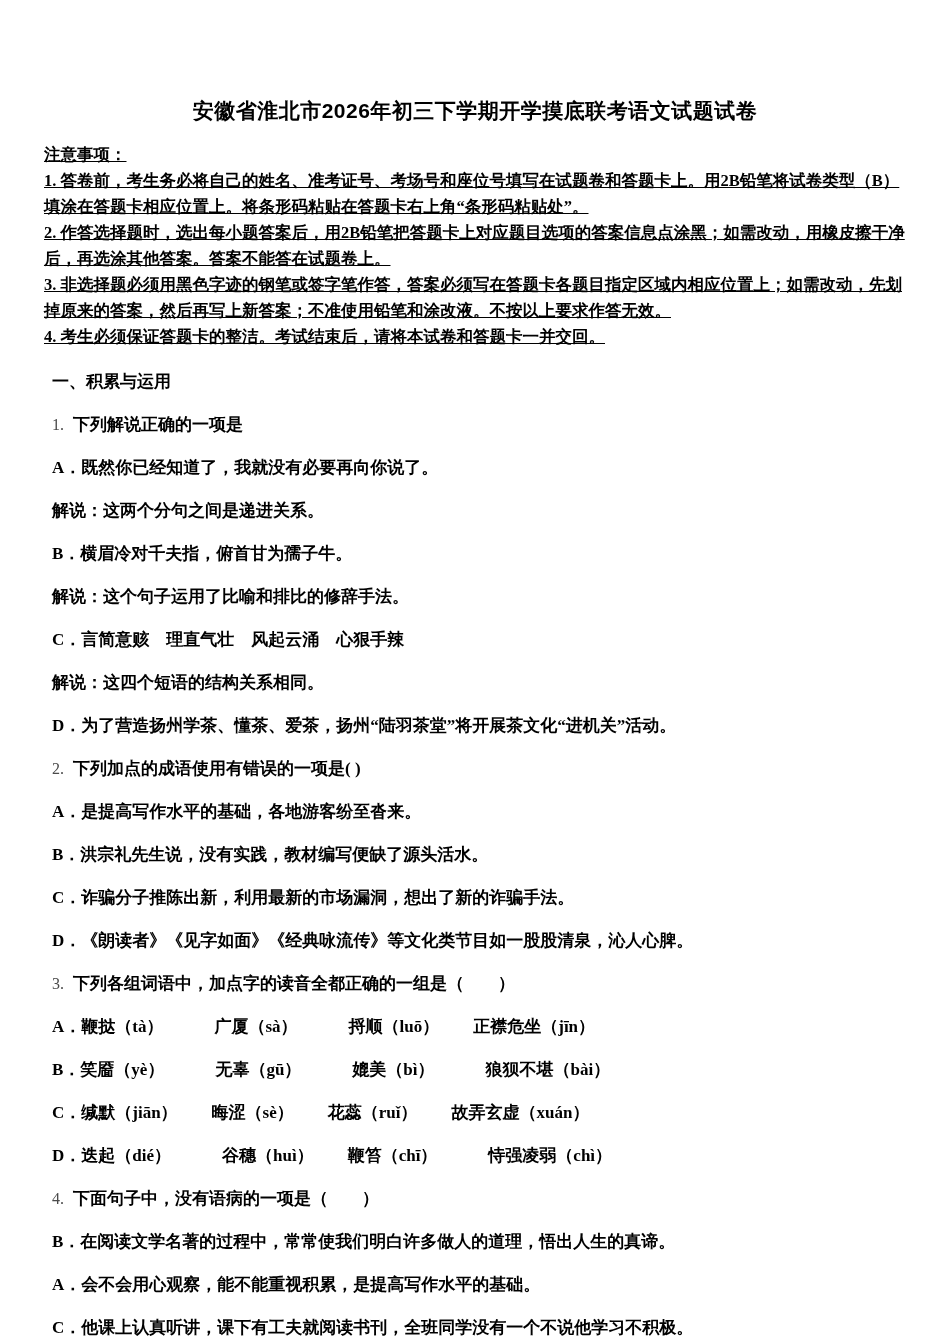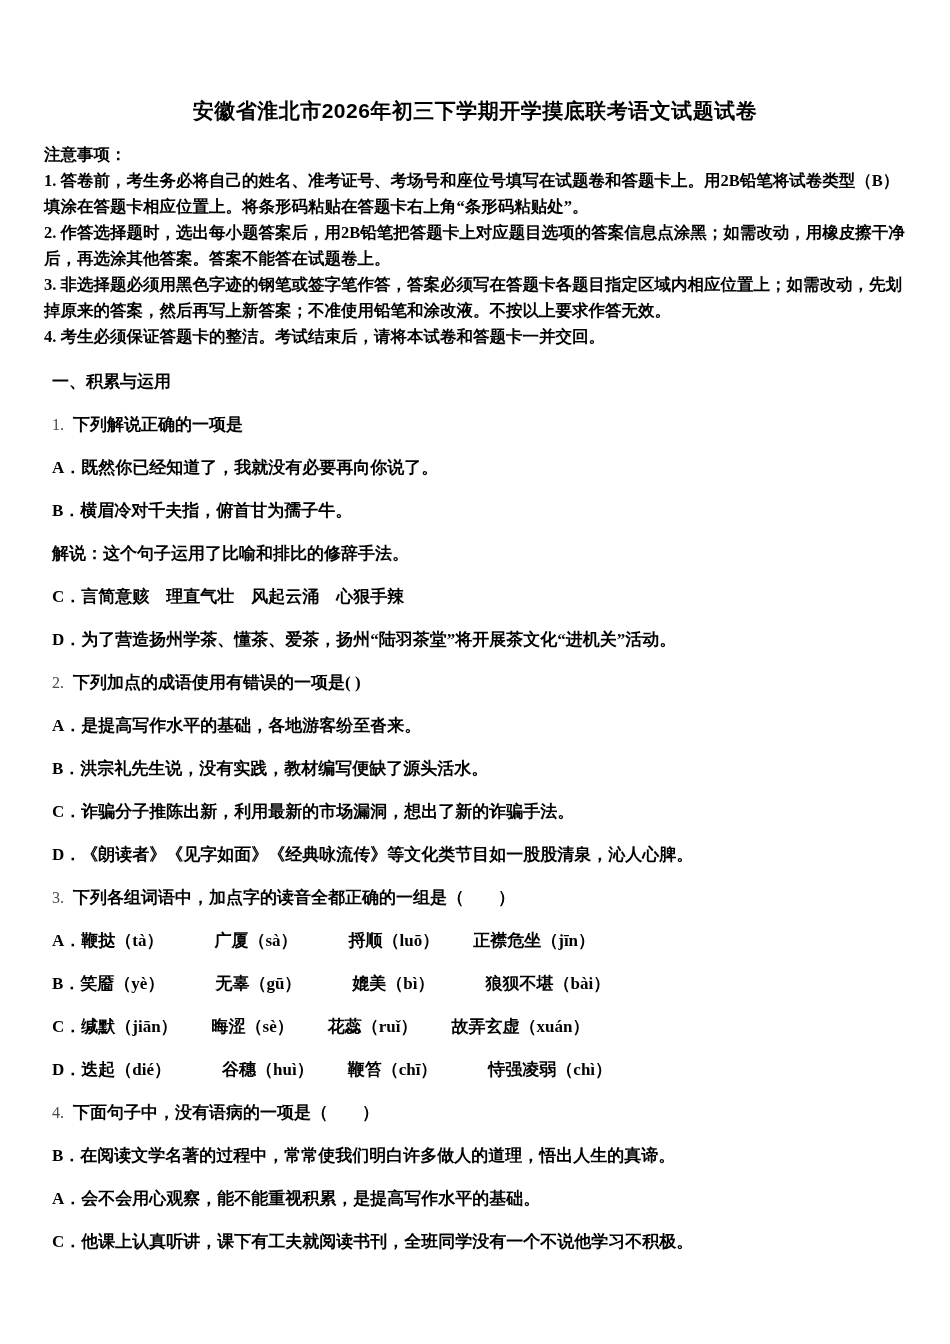--- a/index.html
+++ b/index.html
@@ -26,20 +26,21 @@
     font-weight: 700;
     letter-spacing: 0.5px;
     font-family: "Liberation Sans", "DejaVu Sans", sans-serif;
   }
   .notice p {
     margin: 0;
     font-size: 16.5px;
     line-height: 26px;
     font-weight: 700;
     text-align: left;
+    text-decoration: underline;
   }
   .questions { margin-top: 14px; }
   .questions p {
     margin: 8px;
     font-size: 17px;
     line-height: 35px;
     font-weight: 700;
   }
   .section-heading {
     font-family: "Liberation Sans", "DejaVu Sans", sans-serif;
@@ -69,23 +70,25 @@
     <p>2. 作答选择题时，选出每小题答案后，用2B铅笔把答题卡上对应题目选项的答案信息点涂黑；如需改动，用橡皮擦干净后，再选涂其他答案。答案不能答在试题卷上。</p>
     <p>3. 非选择题必须用黑色字迹的钢笔或签字笔作答，答案必须写在答题卡各题目指定区域内相应位置上；如需改动，先划掉原来的答案，然后再写上新答案；不准使用铅笔和涂改液。不按以上要求作答无效。</p>
     <p>4. 考生必须保证答题卡的整洁。考试结束后，请将本试卷和答题卡一并交回。</p>
   </div>
 
   <div class="questions">
     <p class="section-heading">一、积累与运用</p>
 
     <p class="stem"><span class="qnum">1.</span><span>下列解说正确的一项是</span></p>
     <p class="opt"><span class="opt-label">A．</span><span>既然你已经知道了，我就没有必要再向你说了。</span></p>
+    <p class="opt"><span>解说：这两个分句之间是递进关系。</span></p>
     <p class="opt"><span class="opt-label">B．</span><span>横眉冷对千夫指，俯首甘为孺子牛。</span></p>
     <p class="opt"><span>解说：这个句子运用了比喻和排比的修辞手法。</span></p>
     <p class="opt"><span class="opt-label">C．</span><span>言简意赅　理直气壮　风起云涌　心狠手辣</span></p>
+    <p class="opt"><span>解说：这四个短语的结构关系相同。</span></p>
     <p class="opt"><span class="opt-label">D．</span><span>为了营造扬州学茶、懂茶、爱茶，扬州“陆羽茶堂”将开展茶文化“进机关”活动。</span></p>
 
     <p class="stem"><span class="qnum">2.</span><span>下列加点的成语使用有错误的一项是( )</span></p>
     <p class="opt"><span class="opt-label">A．</span><span>是提高写作水平的基础，各地游客纷至沓来。</span></p>
     <p class="opt"><span class="opt-label">B．</span><span>洪宗礼先生说，没有实践，教材编写便缺了源头活水。</span></p>
     <p class="opt"><span class="opt-label">C．</span><span>诈骗分子推陈出新，利用最新的市场漏洞，想出了新的诈骗手法。</span></p>
     <p class="opt"><span class="opt-label">D．</span><span>《朗读者》《见字如面》《经典咏流传》等文化类节目如一股股清泉，沁人心脾。</span></p>
 
     <p class="stem"><span class="qnum">3.</span><span>下列各组词语中，加点字的读音全都正确的一组是（　　）</span></p>
     <p class="opt"><span class="opt-label">A．</span><span>鞭挞（tà）　　　广厦（sà）　　　捋顺（luō）　　正襟危坐（jīn）</span></p>

